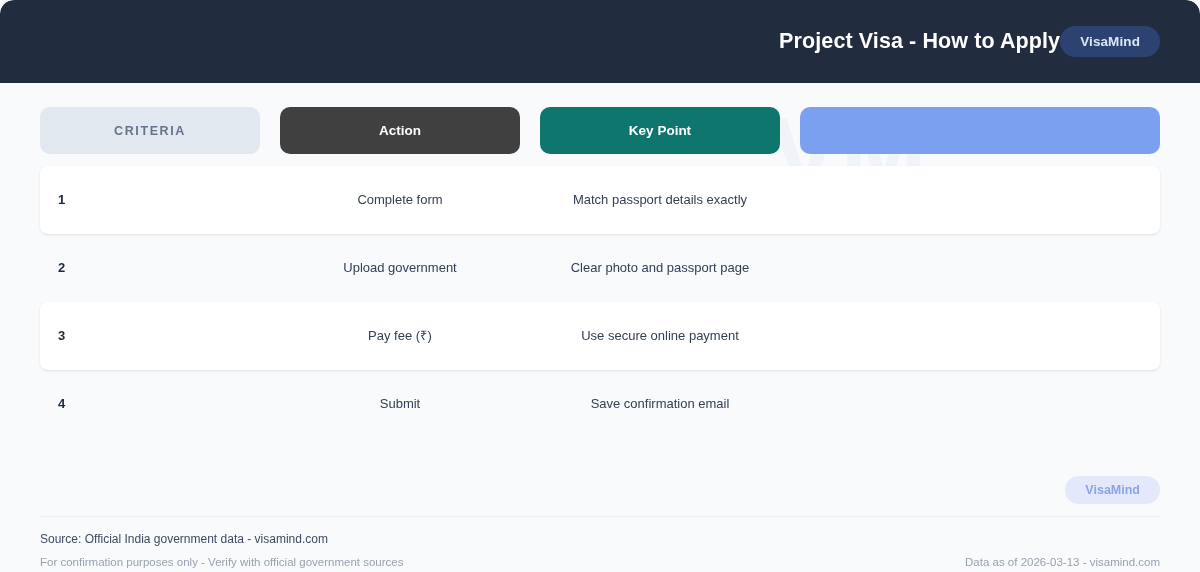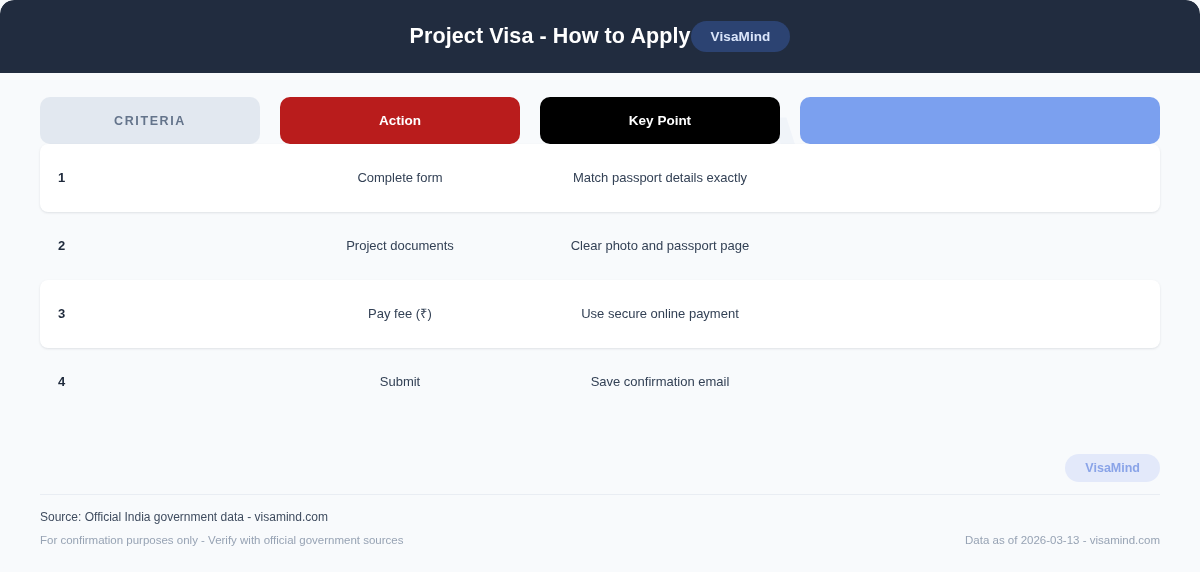--- a/index.html
+++ b/index.html
@@ -42,28 +42,28 @@
     line-height: 150px;
     white-space: nowrap;
     pointer-events: none;
     z-index: 0;
   }
 
   
   .topbar {
     position: relative;
     z-index: 3;
-    height: 73px;
+    height: 83px;
     background: #1f2937;
     background: #212c3f;
     border-top-left-radius: 14px;
     border-top-right-radius: 14px;
     display: flex;
     align-items: center;
-    justify-content: center;
+    justify-content: flex-end;
     padding: 0 40px;
   }
 
   .topbar-title {
     font-size: 21.5px;
     font-weight: 700;
     color: #ffffff;
     letter-spacing: 0.1px;
   }
 
@@ -81,20 +81,21 @@
   .content {
     position: relative;
     z-index: 2;
     padding: 24px 40px 0 40px;
   }
 
   
   .head-row {
     display: flex;
     gap: 20px;
+    margin-bottom: 12px;
   }
 
   .head-cell {
     height: 47px;
     border-radius: 10px;
     display: flex;
     align-items: center;
     justify-content: center;
     font-size: 13.5px;
     font-weight: 700;
@@ -104,26 +105,26 @@
   .head-cell.c0 {
     width: 220px;
     background: #e2e8f0;
     color: #64748b;
     font-size: 12.5px;
     font-weight: 600;
     letter-spacing: 1.6px;
   }
   .head-cell.c1 {
     width: 240px;
-    background: #b91c1c;
+    background: #404040;
     color: #ffffff;
   }
   .head-cell.c2 {
     width: 240px;
-    background: #000000;
+    background: #0f766e;
     color: #ffffff;
   }
   .head-cell.c3 {
     width: 360px;
     background: #7ba0ef;
     color: #ffffff;
   }
 
   
   .rows { position: relative; }
@@ -240,21 +241,21 @@
 
       <div class="row alt">
         <div class="cell c0">1</div>
         <div class="cell c1">Complete form</div>
         <div class="cell c2">Match passport details exactly</div>
         <div class="cell c3"></div>
       </div>
 
       <div class="row">
         <div class="cell c0">2</div>
-        <div class="cell c1">Project documents</div>
+        <div class="cell c1">Upload government</div>
         <div class="cell c2">Clear photo and passport page</div>
         <div class="cell c3"></div>
       </div>
 
       <div class="row alt">
         <div class="cell c0">3</div>
         <div class="cell c1">Pay fee (₹)</div>
         <div class="cell c2">Use secure online payment</div>
         <div class="cell c3"></div>
       </div>

